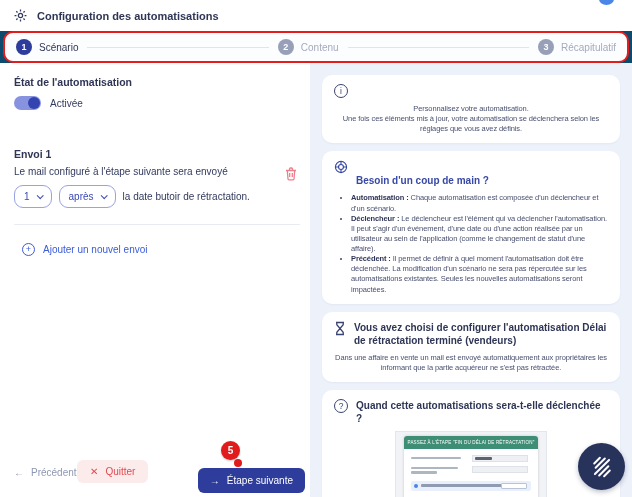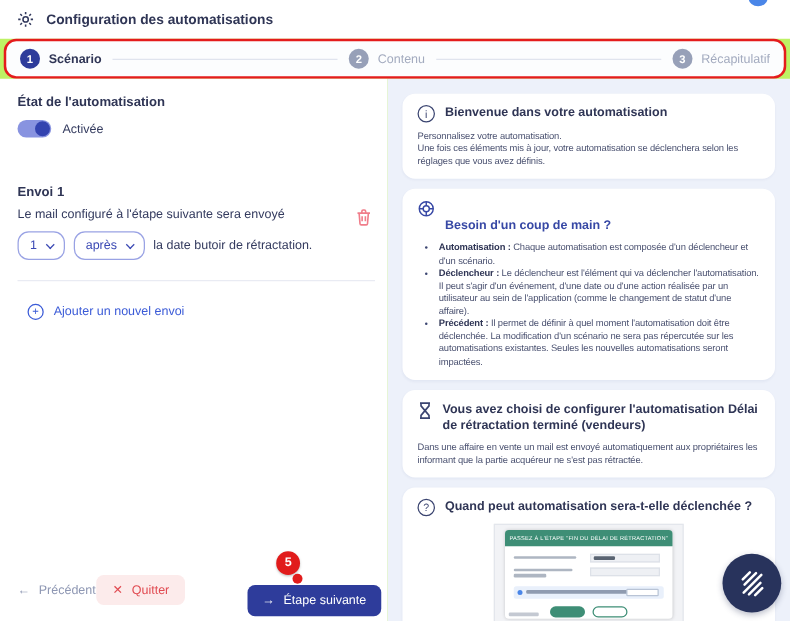--- a/index.html
+++ b/index.html
@@ -1,35 +1,35 @@
 <!DOCTYPE html>
 <html><head>
 <meta charset="utf-8">
 <style>
   * { margin:0; padding:0; box-sizing:border-box; }
   html,body { background:#fff; }
   .app {
     position:relative; width:632px; height:497px; overflow:hidden;
-    font-family:"Liberation Sans", sans-serif; color:#333a5e; background:#bef264;
+    font-family:"Liberation Sans", sans-serif; color:#333a5e; background:#0c4a6e;
   }
   
   .header { position:absolute; top:0; left:0; right:0; height:31px; display:flex; align-items:center; gap:9px; padding-left:13px; background:#fff; }
   .header .title { font-size:11px; font-weight:bold; color:#2f3555; }
   .gear { width:15px; height:15px; }
   .top-sliver { position:absolute; left:599px; top:-7px; width:15px; height:12px; border-radius:50%; background:#4a86e8; }
   
   .stepper-box { position:absolute; left:3px; right:3px; top:31px; height:32px;
     border:2px solid #e41c1c; border-radius:10px; background:#fcfdfe;
     display:flex; align-items:center; padding:0 11px; }
   .step { display:flex; align-items:center; gap:7px; white-space:nowrap; cursor:pointer; }
   .step-circle { width:16px; height:16px; border-radius:50%; display:flex; align-items:center; justify-content:center;
     font-size:9px; font-weight:bold; color:#fff; background:#97a0b8; flex:none; }
   .step.active .step-circle { background:#2e3c9b; }
   .step-label { font-size:10px; color:#a3abbf; }
-  .step.active .step-label { color:#2f3555; font-weight:bold; }
+  .step.active .step-label { color:#2f3555; font-weight:normal; }
   .step-line { flex:1; height:1px; background:#e0e4ee; margin:0 9px; }
   
   .left { position:absolute; left:0; top:63px; width:310px; bottom:0; background:#fff; }
   .section-title { position:absolute; left:14px; font-size:10.5px; font-weight:bold; color:#2f3555; }
   .toggle-row { position:absolute; left:14px; top:33px; display:flex; align-items:center; gap:9px; }
   .toggle { width:27px; height:14px; border-radius:7px; background:#8893e0; position:relative; cursor:pointer; }
   .toggle .knob { position:absolute; right:1px; top:1px; width:12px; height:12px; border-radius:50%; background:#3343b0; }
   .toggle-label { font-size:10px; color:#333a5e; }
   .envoi-title { top:85px; }
   .mail-desc { position:absolute; left:14px; top:103px; width:250px; font-size:10px; color:#333a5e; }
@@ -60,21 +60,21 @@
   .badge-dot { position:absolute; left:234px; top:459px; width:8px; height:8px; border-radius:50%; background:#e11b1b; z-index:6; }
   
   .right { position:absolute; left:310px; top:63px; right:0; bottom:0; background:#edf1fa;
     padding:12px 12px 0 12px; display:flex; flex-direction:column; gap:8px; overflow:hidden; }
   .card { background:#fff; border-radius:10px; padding:9px 12px; box-shadow:0 1px 2px rgba(40,60,120,.05); }
   .card-title-row { display:flex; align-items:flex-start; gap:8px; }
   .card-icon { width:14px; height:14px; border:1.2px solid #3a4470; border-radius:50%; flex:none;
     display:flex; align-items:center; justify-content:center; font-size:8.5px; color:#3a4470; margin-top:0px; }
   .card-title { font-size:10px; font-weight:bold; color:#2f3555; line-height:1.3; }
   .card-title.blue { color:#3748a5;margin-top:14px; }
-  .card-body { font-size:7.5px; color:#4a5170; line-height:1.35; margin-top:6px; letter-spacing:-0.1px; }
+  .card-body { font-size:7.5px; color:#4a5170; line-height:1.35; margin-top:6px; letter-spacing:-0.1px;text-align:center; }
   .card ul { margin:6px 0 0 0; padding-left:17px; }
   .card li { font-size:7.5px; color:#4a5170; line-height:1.35; letter-spacing:-0.1px; }
   .card li::marker { color:#3a4470; }
   .card li b, .card-title b { color:#2f3555;margin-top:24px; }
   
   .hourglass { width:12px; height:15px; flex:none; }
   
   .thumb { margin:6px auto 0 auto; width:152px; height:82px; background:#f2f3f6; position:relative;
     border:1px solid #e3e6ec; overflow:hidden; }
   .mini-modal { position:absolute; left:8px; right:8px; top:4px; bottom:5px; background:#fff;
@@ -177,21 +177,20 @@
   </div>
 
   <div class="badge-5">5</div>
   <div class="badge-dot"></div>
 
   <div class="right">
 
     <div class="card">
       <div class="card-title-row">
         <span class="card-icon">i</span>
-        <span class="card-title">Bienvenue dans votre automatisation</span>
       </div>
       <div class="card-body">
         <span>Personnalisez votre automatisation.</span><br>
         <span>Une fois ces éléments mis à jour, votre automatisation se déclenchera selon les réglages que vous avez définis.</span>
       </div>
     </div>
 
     <div class="card">
       <div class="card-title-row">
         <svg class="card-icon" style="border:none;" viewBox="0 0 16 16" fill="none" stroke="#3748a5" stroke-width="1.3">
@@ -214,21 +213,21 @@
           <path d="M2 1.5h8M2 13.5h8M2.8 1.5v2.2L6 7.5l3.2-3.8V1.5M2.8 13.5v-2.2L6 7.5l3.2 3.8v2.2"></path>
         </svg>
         <span class="card-title"><span>Vous avez choisi de configurer l'automatisation </span><b>Délai de rétractation terminé (vendeurs)</b></span>
       </div>
       <div class="card-body">Dans une affaire en vente un mail est envoyé automatiquement aux propriétaires les informant que la partie acquéreur ne s'est pas rétractée.</div>
     </div>
 
     <div class="card" style="flex:1;">
       <div class="card-title-row">
         <span class="card-icon">?</span>
-        <span class="card-title">Quand peut automatisation sera-t-elle déclenchée ?</span>
+        <span class="card-title">Quand cette automatisations sera-t-elle déclenchée ?</span>
       </div>
       <div class="thumb">
         <div class="mini-modal">
           <div class="mini-head">PASSEZ À L'ÉTAPE "FIN DU DÉLAI DE RÉTRACTATION"</div>
           <div class="mini-label" style="left:7px; top:21px; width:50px;"></div>
           <div class="mini-input" style="left:68px; top:19px;"></div>
           <div class="mini-text" style="left:71px; top:21px; width:17px;"></div>
           <div class="mini-label" style="left:7px; top:31px; width:47px;"></div>
           <div class="mini-label" style="left:7px; top:35.5px; width:26px;"></div>
           <div class="mini-input" style="left:68px; top:30px;"></div>

